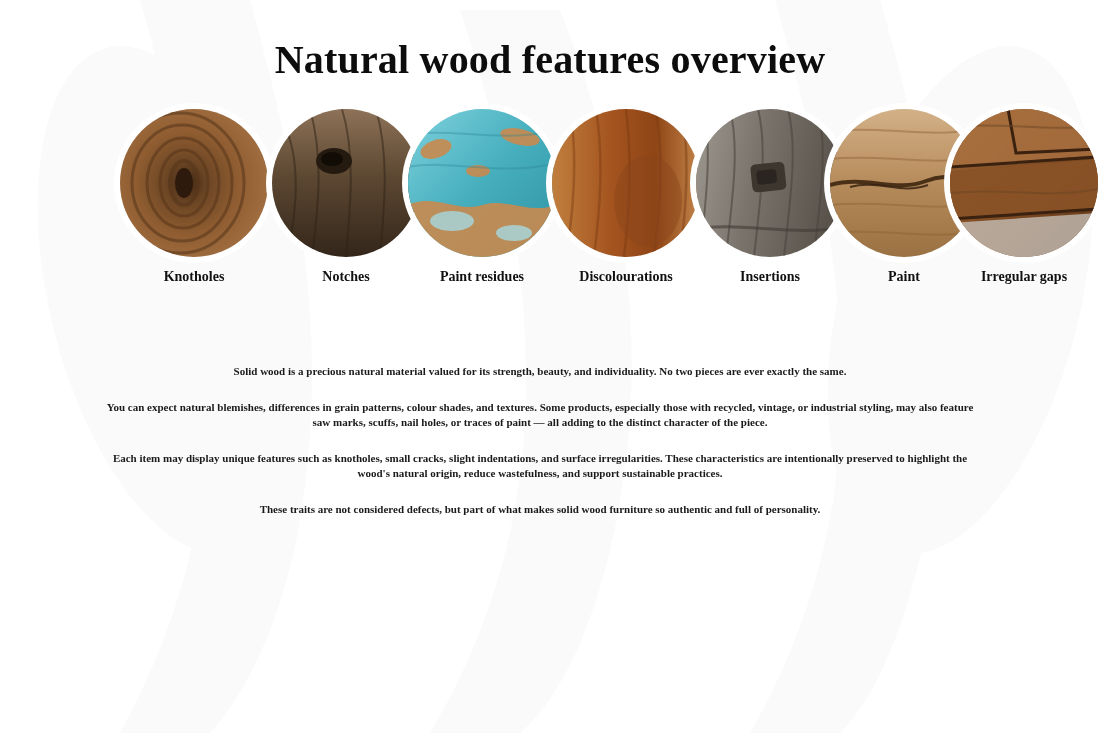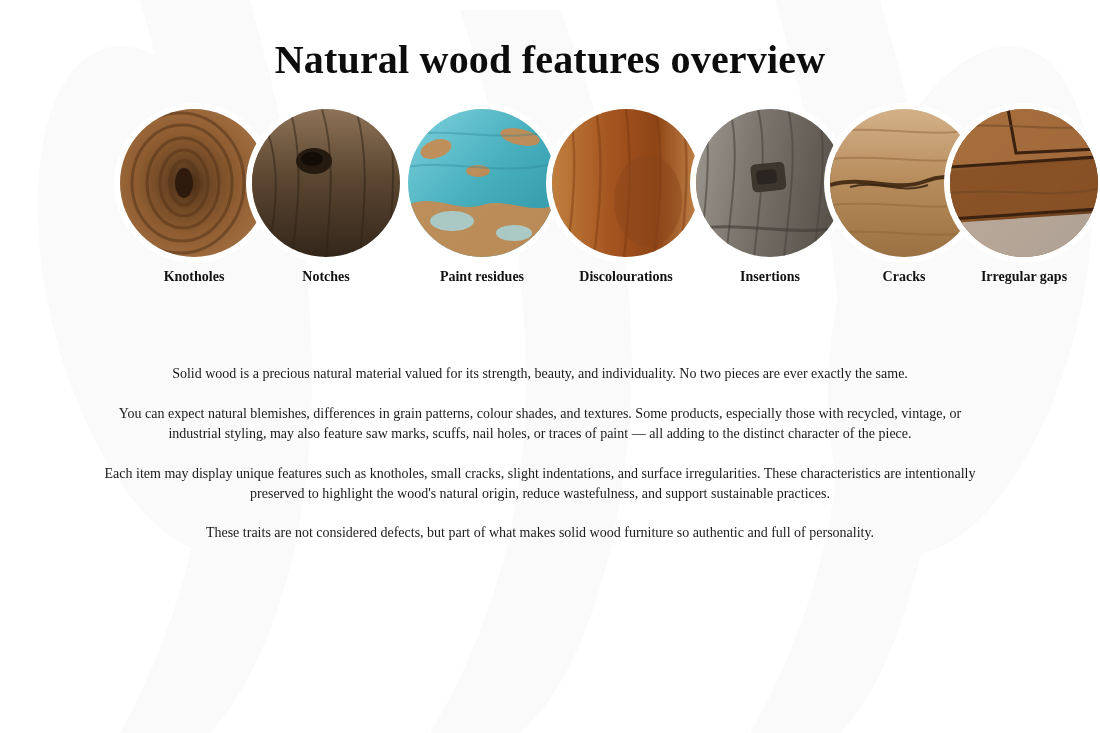--- a/index.html
+++ b/index.html
@@ -85,24 +85,25 @@
   }
 
   
   .body-copy {
     width: 900px;
     margin: 60px auto 0 auto;
     text-align: center;
   }
   .body-copy p {
     font-family: "Liberation Serif", serif;
-    font-size: 14px;
+    font-size: 11px;
     line-height: 1.42;
     color: #1a1a1a;
     margin: 0 0 20px 0;
+    font-weight: bold;
   }
   .body-copy p:last-child {
     margin-bottom: 16px;
   }
   .p-narrow { width: 880px; margin-left: auto; margin-right: auto; }
 </style>
 </head>
 <body>
 
 <div class="watermark">
@@ -141,21 +142,21 @@
             <ellipse cx="63" cy="74" rx="36" ry="45" stroke-width="3"></ellipse>
             <ellipse cx="62" cy="74" rx="50" ry="58" stroke-width="3"></ellipse>
             <ellipse cx="60" cy="74" rx="64" ry="70" stroke-width="3"></ellipse>
           </g>
           <ellipse cx="64" cy="74" rx="9" ry="15" fill="#2e1a0c"></ellipse>
         </svg>
       </div>
       <div class="caption">Knotholes</div>
     </div>
 
-    <div class="feature" style="left:132px;">
+    <div class="feature" style="left:152px;">
       <div class="disc">
         <svg class="grain" viewBox="0 0 148 148" preserveAspectRatio="xMidYMid slice">
           <defs>
             <linearGradient id="n1" x1="0" y1="0" x2="0" y2="1">
               <stop offset="0%" stop-color="#8d7258"></stop>
               <stop offset="45%" stop-color="#5d4832"></stop>
               <stop offset="100%" stop-color="#33261a"></stop>
             </linearGradient>
           </defs>
           <rect width="148" height="148" fill="url(#n1)"></rect>
@@ -268,21 +269,21 @@
           <g stroke="#8d6233" stroke-opacity="0.45" stroke-width="2" fill="none">
             <path d="M0 22 C 50 16, 98 30, 148 20"></path>
             <path d="M0 50 C 50 44, 98 58, 148 48"></path>
             <path d="M0 96 C 50 90, 98 104, 148 94"></path>
             <path d="M0 124 C 50 118, 98 132, 148 122"></path>
           </g>
           <path d="M0 76 C 36 66, 66 84, 96 72 C 120 62, 134 74, 148 68" stroke="#4b3018" stroke-width="4" fill="none"></path>
           <path d="M20 78 C 48 70, 70 86, 98 76" stroke="#2f1d0d" stroke-width="2" fill="none" opacity="0.8"></path>
         </svg>
       </div>
-      <div class="caption">Cracks</div>
+      <div class="caption">Paint</div>
     </div>
 
     <div class="feature" style="left:830px;">
       <div class="disc">
         <svg class="grain" viewBox="0 0 148 148" preserveAspectRatio="xMidYMid slice">
           <defs>
             <linearGradient id="g1" x1="0" y1="0" x2="1" y2="1">
               <stop offset="0%" stop-color="#9c6534"></stop>
               <stop offset="55%" stop-color="#7d4a22"></stop>
               <stop offset="100%" stop-color="#5e3517"></stop>

